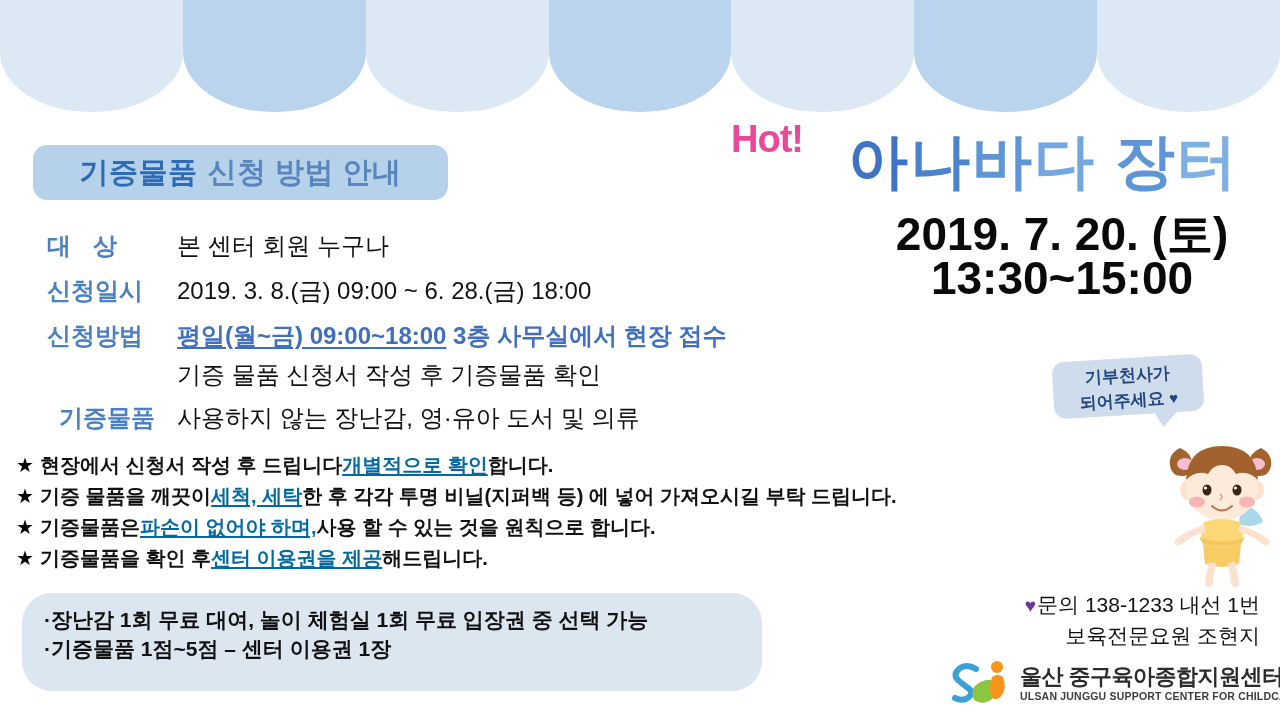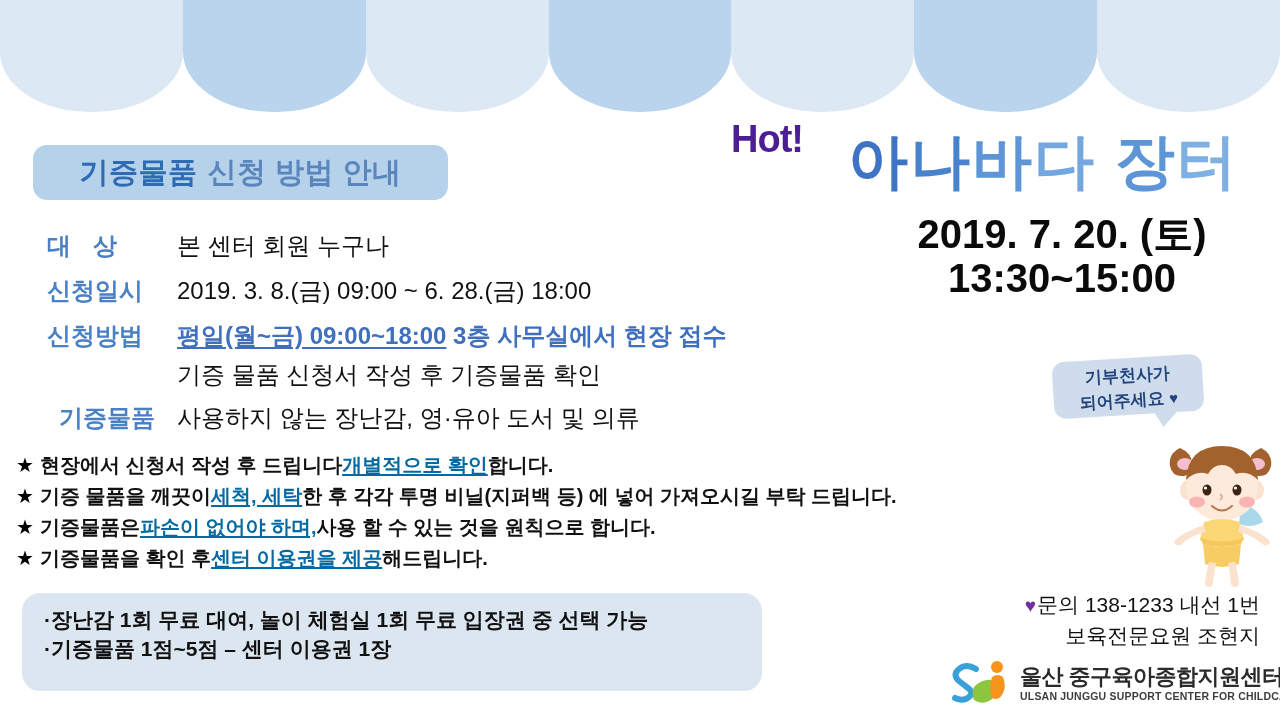--- a/index.html
+++ b/index.html
@@ -34,48 +34,48 @@
   }
   .rlabel.spread{letter-spacing:22px;}
   .rlabel.indent{padding-left:12px;width:118px;flex:0 0 118px;}
   .rvalue{font-size:24px;line-height:42px;color:#111;white-space:nowrap;}
   .rvalue.blueline{color:#3f6fbe;font-weight:bold;}
   .rvalue .uline{text-decoration:underline;text-underline-offset:3px;}
   .rsub{font-size:24px;line-height:36px;color:#111;white-space:nowrap;}
 
   
   .hot{
-    position:absolute;left:731px;top:118px;font-size:38px;font-weight:bold;color:#4c1d95;
+    position:absolute;left:731px;top:118px;font-size:38px;font-weight:bold;color:#ec4899;
     letter-spacing:-1px;
   }
   .bigtitle{
     position:absolute;left:848px;top:122px;font-size:60px;font-weight:bold;white-space:nowrap;
     letter-spacing:2px;
   }
   .bigtitle .c1{color:#3f74c4;}
   .bigtitle .c2{color:#4a83cd;}
   .bigtitle .c3{color:#5e95d6;}
   .bigtitle .c4{color:#74a6df;}
   .bigtitle .c6{color:#5e95d6;}
   .bigtitle .c7{color:#7fb0e4;}
   .datebox{
     position:absolute;left:862px;top:212px;width:400px;text-align:center;
-    font-size:40px;font-weight:bold;color:#0a0a0a;line-height:44px;white-space:nowrap;
+    font-size:46px;font-weight:bold;color:#0a0a0a;line-height:44px;white-space:nowrap;
   }
 
   
   .stars{position:absolute;left:16px;top:450px;width:1160px;}
   .sline{display:flex;align-items:baseline;font-size:20px;font-weight:bold;color:#111;line-height:31px;white-space:nowrap;}
   .sline .star{font-size:20px;margin-right:6px;color:#000;}
   .hl{color:#0369a1;text-decoration:underline;text-underline-offset:2px;}
 
   
   .notebox{
     position:absolute;left:22px;top:593px;width:740px;height:98px;
-    background:#dce6f1;border-radius:18px;
+    background:#dce6f1;border-radius:30px;
   }
   .notebox .nl{
     font-size:21px;font-weight:bold;color:#111;line-height:29px;white-space:nowrap;
     padding-left:22px;
   }
   .notebox .pad{padding-top:12px;}
   .notebox .nl.ind{padding-left:31px;}
 
   
   .bubble{

